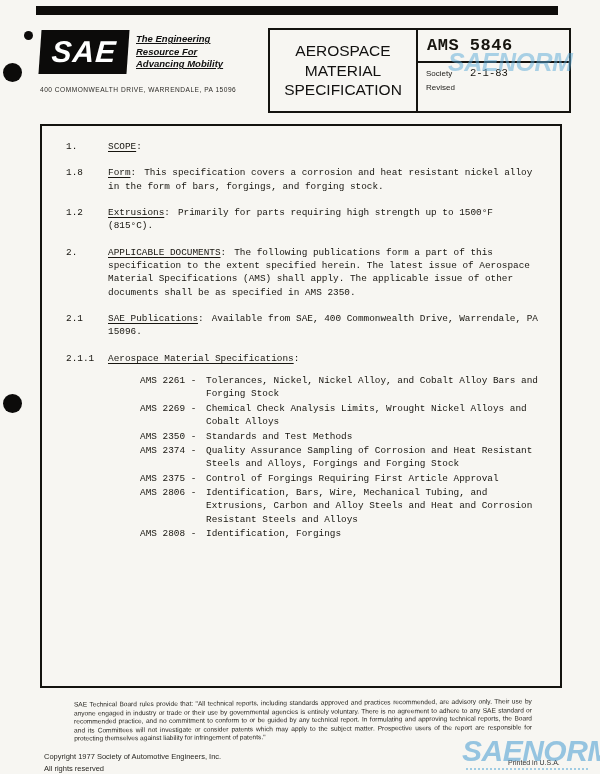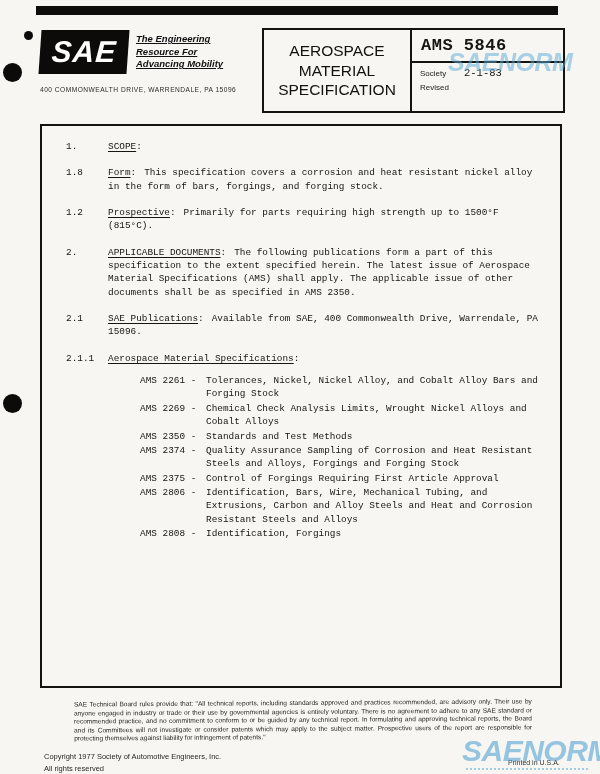--- a/index.html
+++ b/index.html
@@ -26,21 +26,21 @@
     font-size:30px; letter-spacing:1px; transform:skewX(-4deg);
   }
   .tagline {
     position:absolute; left:98px; top:5px; font-family:"Liberation Sans", sans-serif;
     font-style:italic; font-weight:bold; font-size:9.5px; line-height:1.32; color:#111;text-decoration:underline;
   }
   .address {
     position:absolute; left:2px; top:58px; font-family:"Liberation Sans", sans-serif;
     font-size:6.6px; letter-spacing:0.5px; color:#2c2a26;
   }
-  .hdr-box { position:absolute; left:224px; top:0; width:303px; height:85px; border:2px solid #14130f; display:flex; }
+  .hdr-box { position:absolute; left:230px; top:0; width:303px; height:85px; border:2px solid #14130f; display:flex; }
   .hdr-mid {
     width:148px; border-right:2px solid #14130f; display:flex; align-items:center; justify-content:center;
     text-align:center; font-family:"Liberation Sans", sans-serif; font-size:15.5px; line-height:1.28;
     color:#121110; padding:0 8px;
   }
   .hdr-right { flex:1; display:flex; flex-direction:column; }
   .ams-number {
     height:33px; display:flex; align-items:center; padding-left:9px;
     font-size:17px; font-weight:bold; letter-spacing:0.5px; border-bottom:2px solid #14130f;
   }
@@ -139,21 +139,21 @@
       <span class="ptext"><span class="lead">SCOPE</span><span class="suffix">:</span><span></span></span>
     </div>
 
     <div class="para">
       <span class="num">1.8</span>
       <span class="ptext"><span class="lead">Form</span><span class="suffix">:</span><span>This specification covers a corrosion and heat resistant nickel alloy in the form of bars, forgings, and forging stock.</span></span>
     </div>
 
     <div class="para">
       <span class="num">1.2</span>
-      <span class="ptext"><span class="lead">Prospective</span><span class="suffix">:</span><span>Primarily for parts requiring high strength up to 1500°F (815°C).</span></span>
+      <span class="ptext"><span class="lead">Extrusions</span><span class="suffix">:</span><span>Primarily for parts requiring high strength up to 1500°F (815°C).</span></span>
     </div>
 
     <div class="para">
       <span class="num">2.</span>
       <span class="ptext"><span class="lead">APPLICABLE DOCUMENTS</span><span class="suffix">:</span><span>The following publications form a part of this specification to the extent specified herein.  The latest issue of Aerospace Material Specifications (AMS) shall apply.  The applicable issue of other documents shall be as specified in AMS 2350.</span></span>
     </div>
 
     <div class="para">
       <span class="num">2.1</span>
       <span class="ptext"><span class="lead">SAE Publications</span><span class="suffix">:</span><span>Available from SAE, 400 Commonwealth Drive, Warrendale, PA  15096.</span></span>

